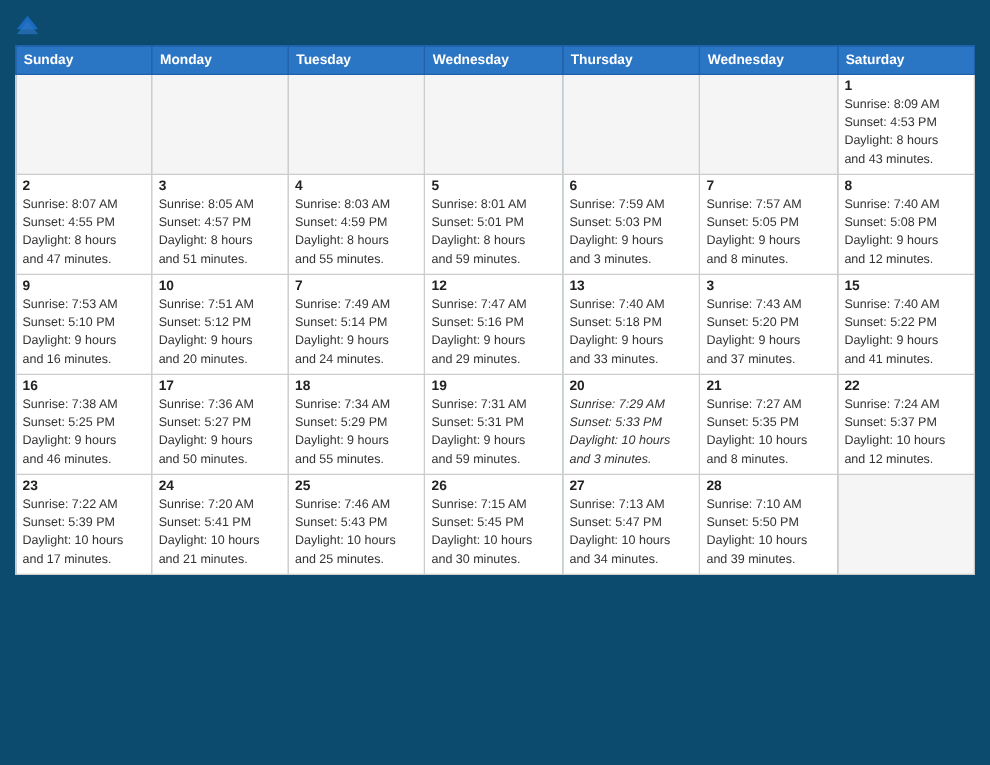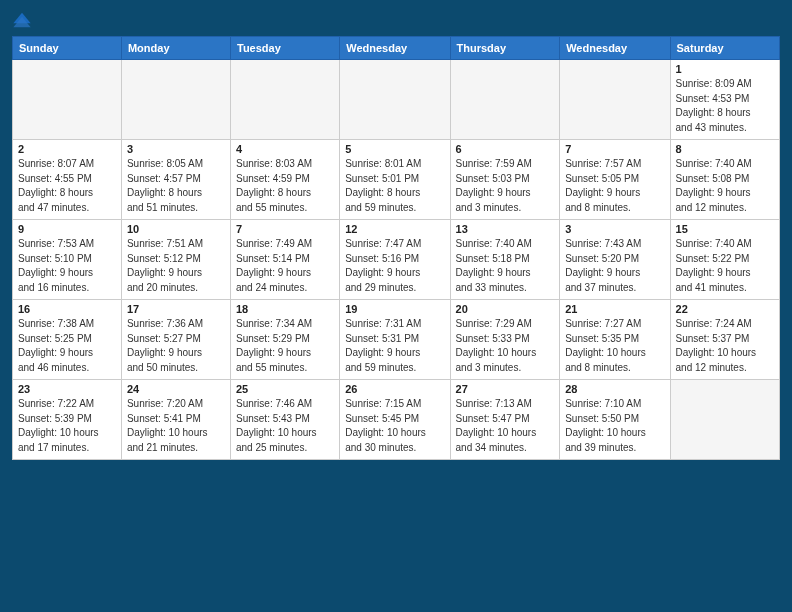--- a/index.html
+++ b/index.html
@@ -265,21 +265,21 @@
           </td>
           <td>
             <div class="day-num">19</div>
             <div class="day-info" style="white-space: pre-line;">Sunrise: 7:31 AM
 Sunset: 5:31 PM
 Daylight: 9 hours
 and 59 minutes.</div>
           </td>
           <td>
             <div class="day-num">20</div>
-            <div class="day-info" style="white-space: pre-line;">Sunrise: 7:29 AM
+            <div class="day-info" style="white-space: pre-line; font-style: italic;">Sunrise: 7:29 AM
 Sunset: 5:33 PM
 Daylight: 10 hours
 and 3 minutes.</div>
           </td>
           <td>
             <div class="day-num">21</div>
             <div class="day-info" style="white-space: pre-line;">Sunrise: 7:27 AM
 Sunset: 5:35 PM
 Daylight: 10 hours
 and 8 minutes.</div>

